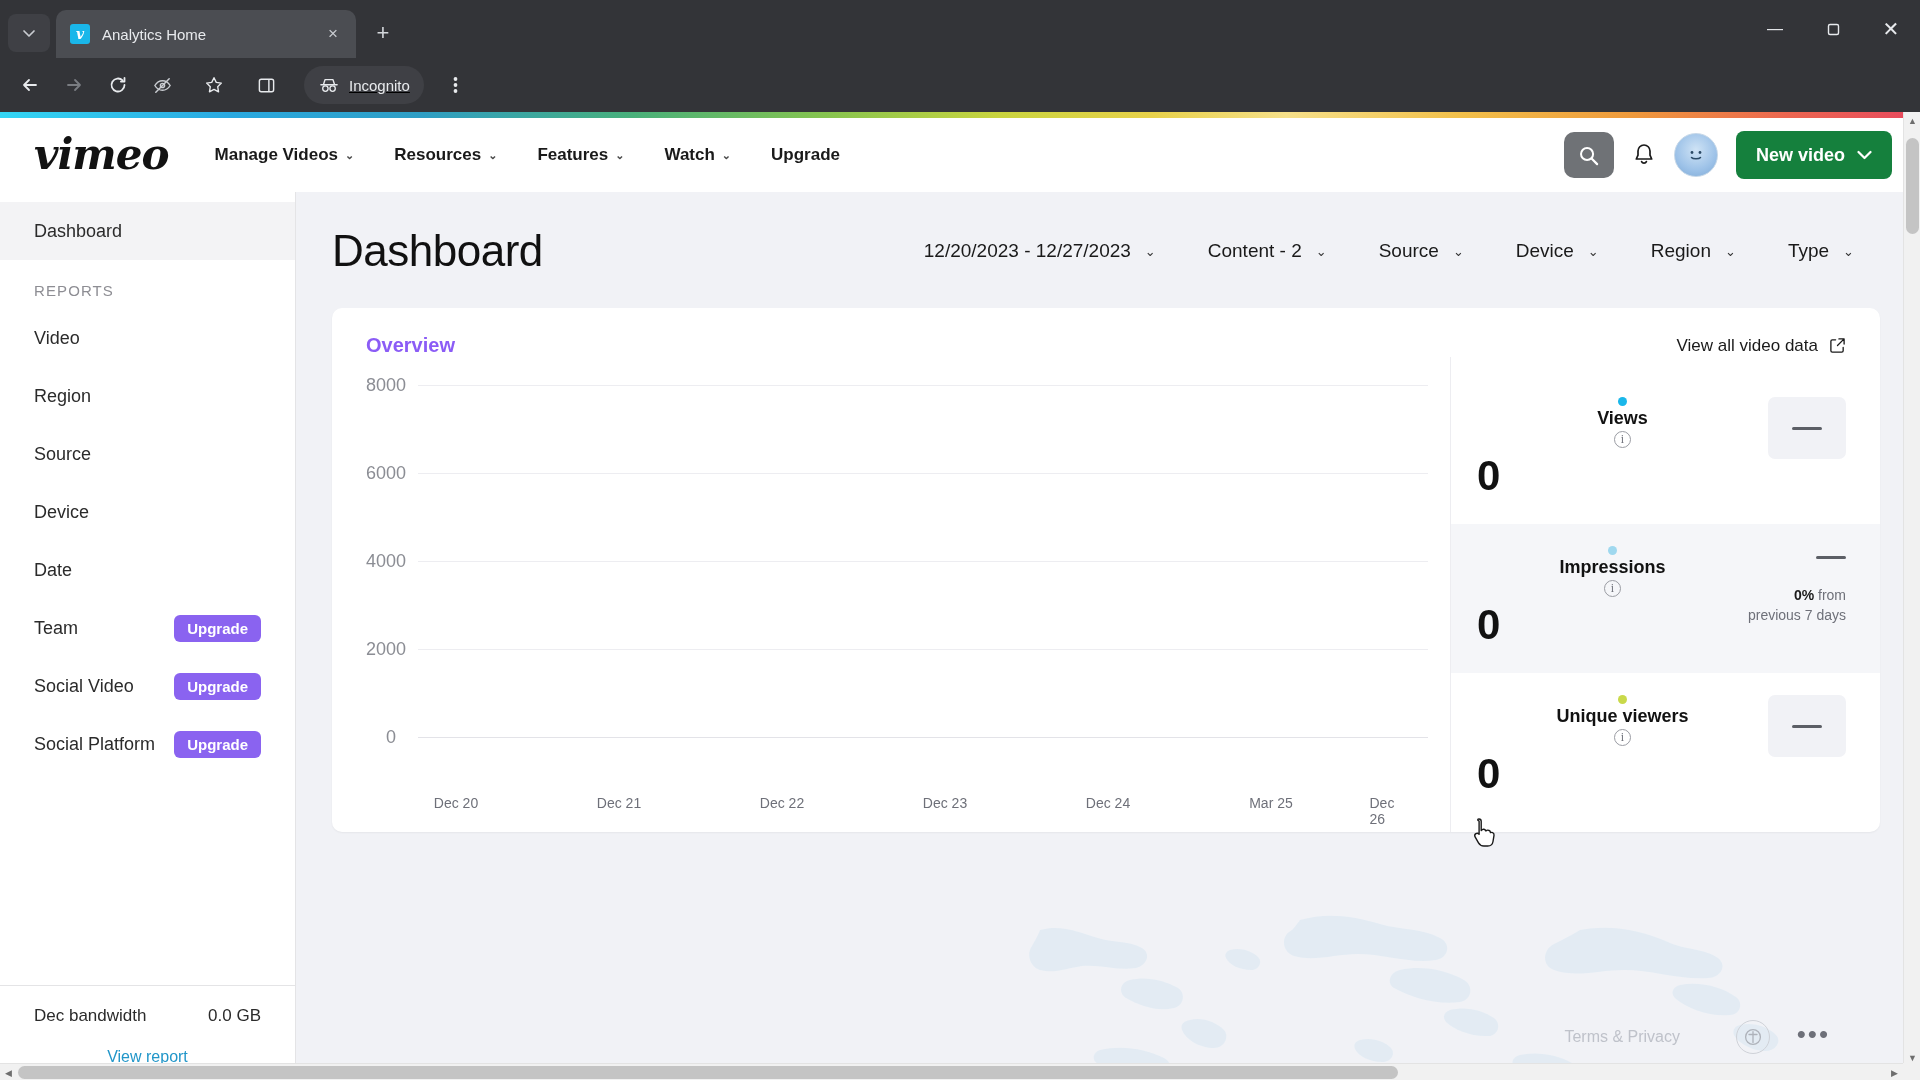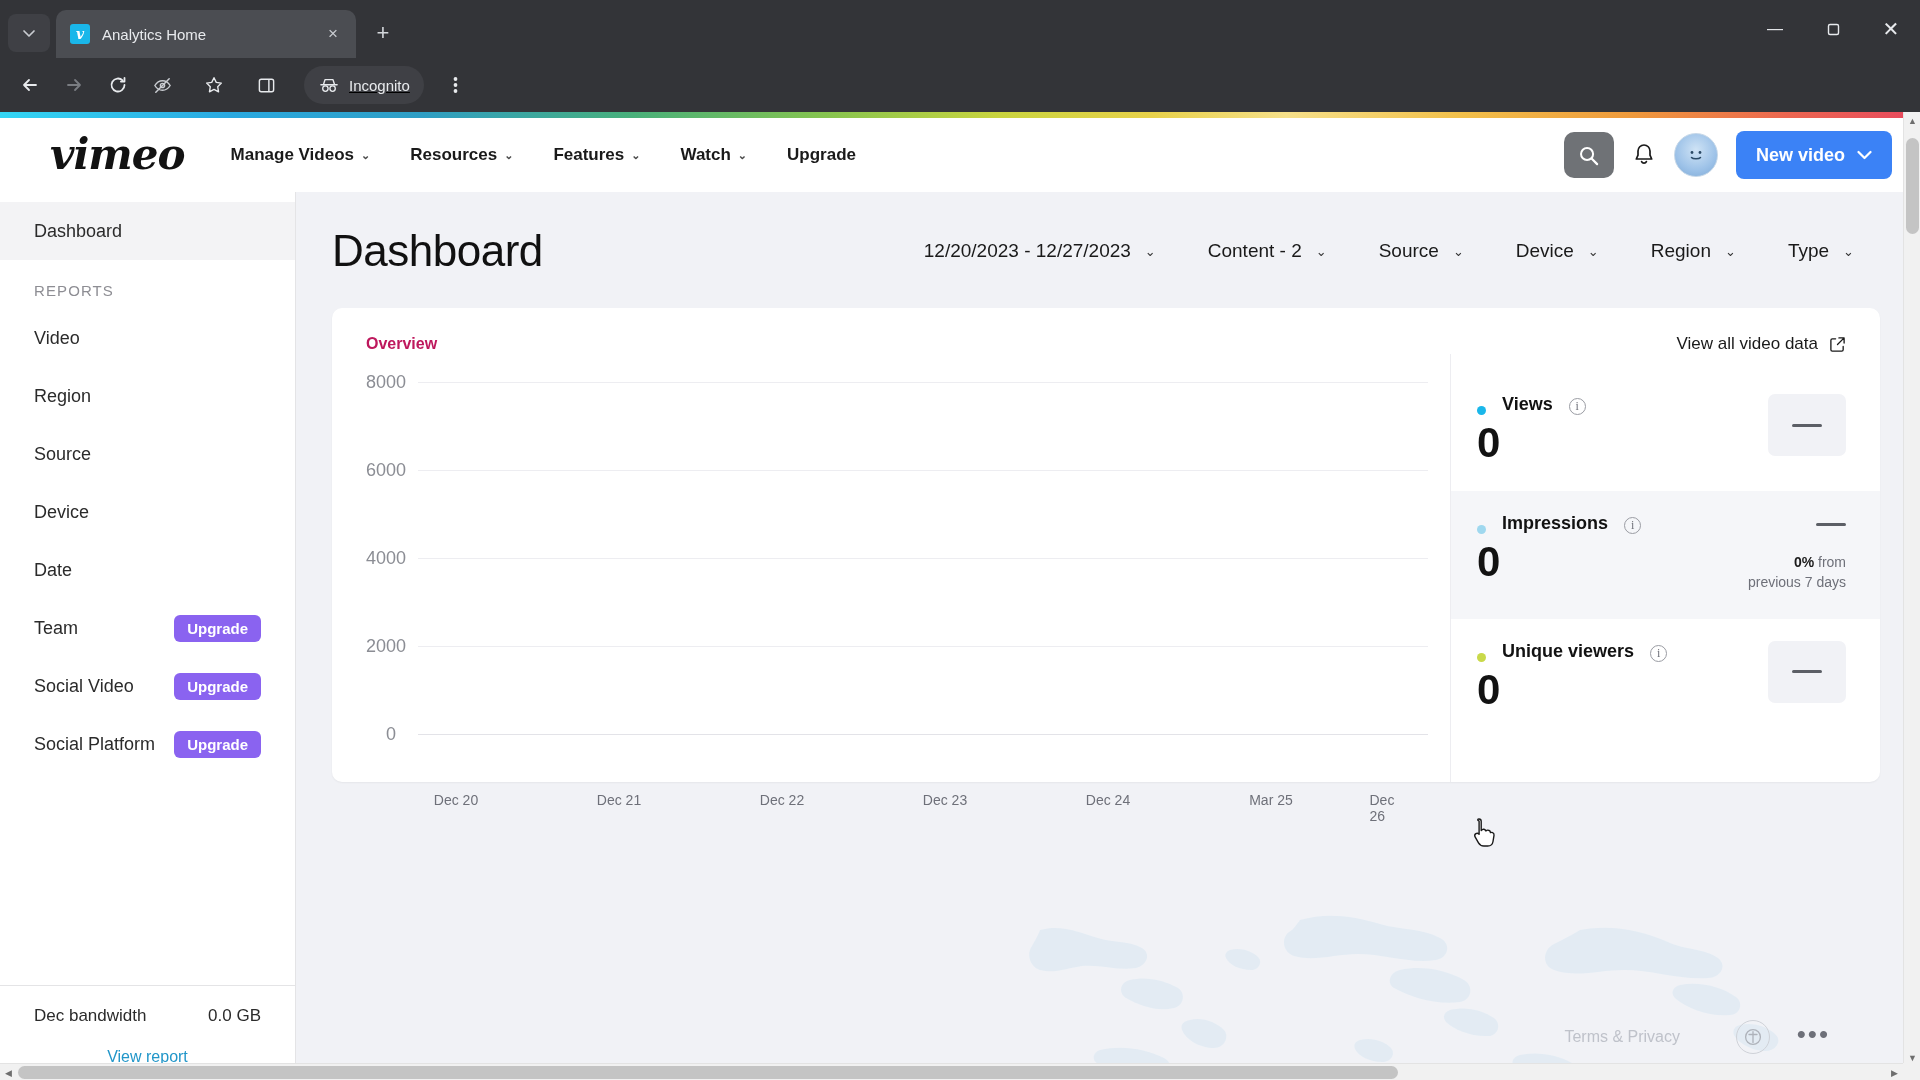--- a/index.html
+++ b/index.html
@@ -75,36 +75,36 @@
       #c9d43f 52%, #e8d14a 60%, #f6e08a 67%, #f2c04a 76%, #ef9a3c 85%, #ec6650 93%, #e8485e 100%);
     flex:none;
   }
 
   
   .vheader {
     height: 74px; background:#fff; display:flex; align-items:center;
     padding: 0 28px 0 34px; flex:none;
   }
   .vlogo { font-family:"DejaVu Serif", serif; font-style:italic; font-weight:bold;
-    font-size:42px; letter-spacing:-1px; color:#121212; line-height:1; margin-right:26px;margin-left:16px; }
+    font-size:42px; letter-spacing:-1px; color:#121212; line-height:1; margin-right:26px; }
   .vnav { display:flex; align-items:center; gap:0px; }
   .vnav-item { display:flex; align-items:center; gap:7px; padding: 0 20px;
     font-size:17px; font-weight:600; color:#1a1a1a; white-space:nowrap; }
   .caret { font-size:11px; color:#4a4a4a; line-height:1; }
   .vheader-right { margin-left:auto; display:flex; align-items:center; gap:18px; }
   .search-btn {
     width:50px; height:46px; border-radius:10px; background:#6f7276;
     display:flex; align-items:center; justify-content:center;
   }
   .bell { color:#1a1a1a; display:flex; align-items:center; }
   .avatar { width:44px; height:44px; border-radius:50%;
     background: radial-gradient(circle at 50% 38%, #cfe3f5 0%, #9dc2e8 60%, #7da9d6 100%);
     display:flex; align-items:center; justify-content:center; border:1px solid #c5d7e8; }
   .newvideo-btn {
-    height:48px; background:#3b82f6; color:#fff; border-radius:8px;
+    height:48px; background:#15803d; color:#fff; border-radius:8px;
     display:flex; align-items:center; gap:12px; padding:0 20px;
     font-size:18px; font-weight:700; white-space:nowrap;
   }
 
   
   .vbody { flex:1; display:flex; min-height:0; position:relative; }
 
   
   .sidebar { width: 296px; background:#fff; border-right:1px solid #e4e4e6;
     display:flex; flex-direction:column; flex:none; }
@@ -127,38 +127,38 @@
   .title-row { display:flex; align-items:center; gap:0; }
   .page-title { font-size:44px; font-weight:400; color:#111; letter-spacing:-0.5px; }
   .filters { display:flex; align-items:center; margin-left:auto; gap:0; }
   .filter { display:flex; align-items:center; gap:14px; padding: 0 26px;
     font-size:19px; color:#1a1a1a; white-space:nowrap; }
   .filter .caret { font-size:13px; color:#333; }
 
   .card { background:#fff; border-radius:10px; margin-top:32px;
     box-shadow: 0 1px 2px rgba(0,0,0,0.05); padding: 26px 0 0 0; position:relative; }
   .card-head { display:flex; align-items:center; padding: 0 34px; }
-  .card-title { font-size:16px; font-weight:700; color:#be185d; }
+  .card-title { font-size:20px; font-weight:700; color:#8b5cf6; }
   .viewall { margin-left:auto; display:flex; align-items:center; gap:11px;
     font-size:17px; color:#1a1a1a; }
 
   .card-body { display:flex; padding: 0 0 0 0; }
   .chart-wrap { flex:1; padding: 28px 0 0 0; position:relative; min-width:0; }
 
   .chart { position:relative; height:400px; margin-left: 34px; margin-right: 22px; }
   .ylab { position:absolute; left:0; transform:translateY(-50%); font-size:18px; color:#8b8d94; }
   .gridline { position:absolute; left:52px; right:0; height:1px; background:#ededf1; }
   .gridline.axis { background:#e3e3e8; }
   .xlab { position:absolute; transform:translateX(-50%); font-size:14px; color:#6e7079; top:410px;}
 
   .metrics { width: 430px; flex:none; border-left:1px solid #ededf1; padding: 18px 0 10px 0; }
   .metric { padding: 22px 34px 26px 26px; display:flex; align-items:flex-start; position:relative; }
   .metric.highlight { background:#f5f6f9; }
   .metric-left { flex:1; min-width:0; }
-  .metric-head { display:flex; align-items:flex-end; gap:16px; }
+  .metric-head { display:flex; align-items:center; gap:2px;flex-direction:column; }
   .dot { width:9px; height:9px; border-radius:50%; flex:none; }
   .metric-name { font-size:18px; font-weight:700; color:#121212; }
   .info-i { width:17px; height:17px; border-radius:50%; border:1.4px solid #9a9ca3;
     color:#6e7079; font-size:12px; display:flex; align-items:center; justify-content:center;
     font-family:"Liberation Serif", serif; flex:none; }
   .metric-val { font-size:42px; font-weight:700; color:#121212; margin-top:6px; line-height:1.05; }
   .metric-right { display:flex; flex-direction:column; align-items:flex-end; justify-content:space-between; }
   .sparkbox { width:78px; height:62px; background:#f1f2f6; border-radius:7px;
     display:flex; align-items:center; justify-content:center; }
   .dash { width:30px; height:3px; background:#5c5f66; border-radius:2px; }

